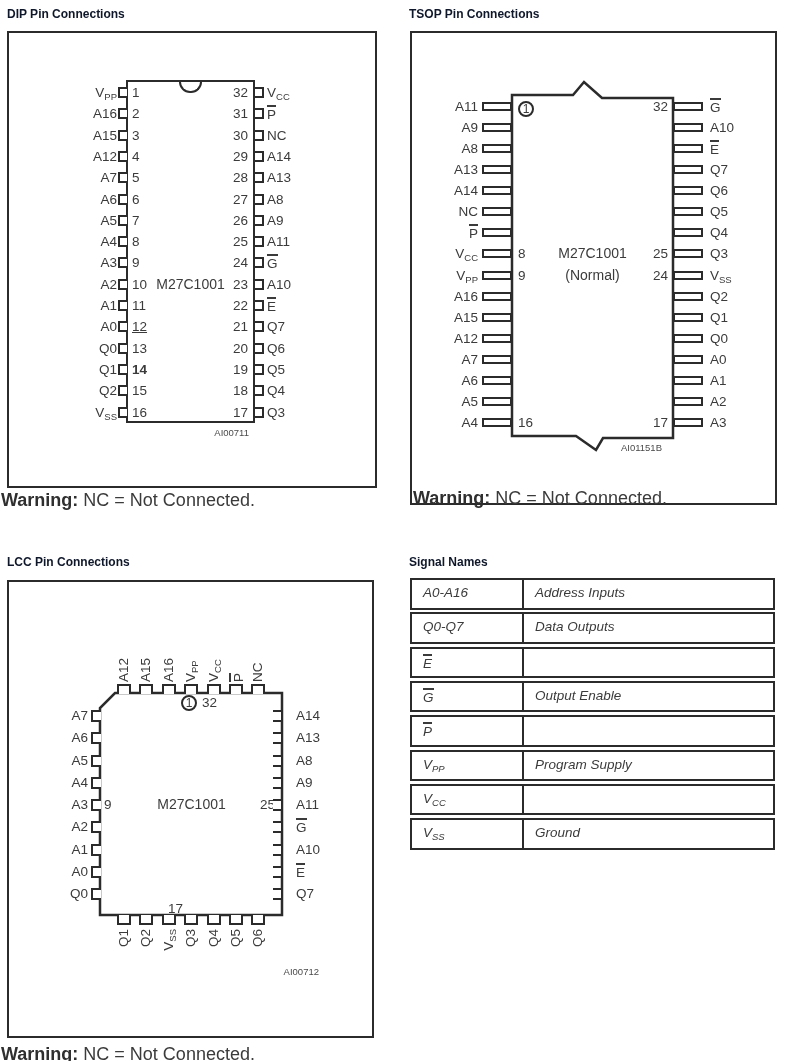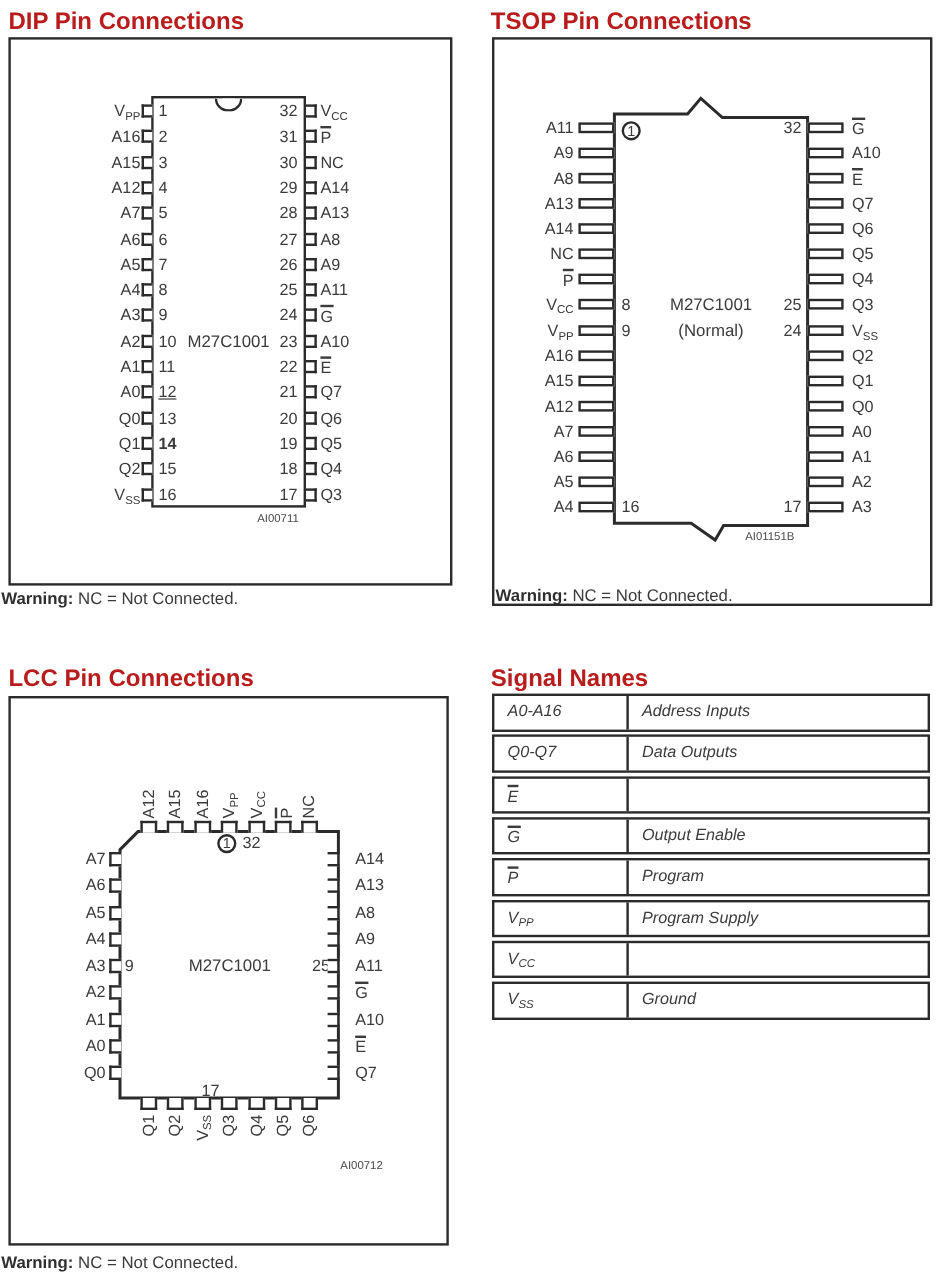--- a/index.html
+++ b/index.html
@@ -1,23 +1,23 @@
 <!DOCTYPE html>
 <html><head>
 <meta charset="utf-8">
 <style>
   html,body{margin:0;padding:0;}
   body{
     width:787px;height:1061px;position:relative;overflow:hidden;
     background:#ffffff;color:#3b3b3b;
     font-family:"Liberation Sans","DejaVu Sans",sans-serif;
   }
-  .sec-title{position:absolute;font-size:20px;font-weight:bold;color:#b91c1c;white-space:nowrap;text-align:right;}
+  .sec-title{position:absolute;font-size:12px;font-weight:bold;color:#0f172a;white-space:nowrap;text-align:right;}
   .frame{position:absolute;border:2.5px solid #2b2b2b;box-sizing:border-box;background:#fff;}
-  .warning{position:absolute;font-size:14px;color:#3b3b3b;white-space:nowrap;}
+  .warning{position:absolute;font-size:18px;color:#3b3b3b;white-space:nowrap;}
   .warning b{color:#2f2f2f;}
   .plabel{position:absolute;font-size:13.5px;line-height:18px;white-space:nowrap;color:#3b3b3b;}
   .plabel.r{text-align:right;}
   .pnum{position:absolute;font-size:13.5px;line-height:18px;white-space:nowrap;color:#3b3b3b;}
   .pnum.r{text-align:right;}
   .sub{font-size:9.5px;vertical-align:-3px;}
   .bar{display:inline-block;border-top:2px solid #3b3b3b;padding-top:1px;line-height:1.05;}
   .stub{position:absolute;background:#fff;box-sizing:border-box;}
   .stub-l{border:2px solid #2b2b2b;border-right:none;}
   .stub-r{border:2px solid #2b2b2b;border-left:none;}
@@ -320,21 +320,20 @@
     </div>
     <div class="sig-row" style="top: 68.6px;">
       <div class="sig-c1"><span class="bar">E</span></div>
     </div>
     <div class="sig-row" style="top: 102.9px;">
       <div class="sig-c1"><span class="bar">G</span></div>
       <div class="sig-c2">Output Enable</div>
     </div>
     <div class="sig-row" style="top: 137.2px;">
       <div class="sig-c1"><span class="bar">P</span></div>
-      <div class="sig-c2">Program</div>
     </div>
     <div class="sig-row" style="top: 171.5px;">
       <div class="sig-c1">V<span class="sub">PP</span></div>
       <div class="sig-c2">Program Supply</div>
     </div>
     <div class="sig-row" style="top: 205.8px;">
       <div class="sig-c1">V<span class="sub">CC</span></div>
     </div>
     <div class="sig-row" style="top: 240.1px;">
       <div class="sig-c1">V<span class="sub">SS</span></div>

